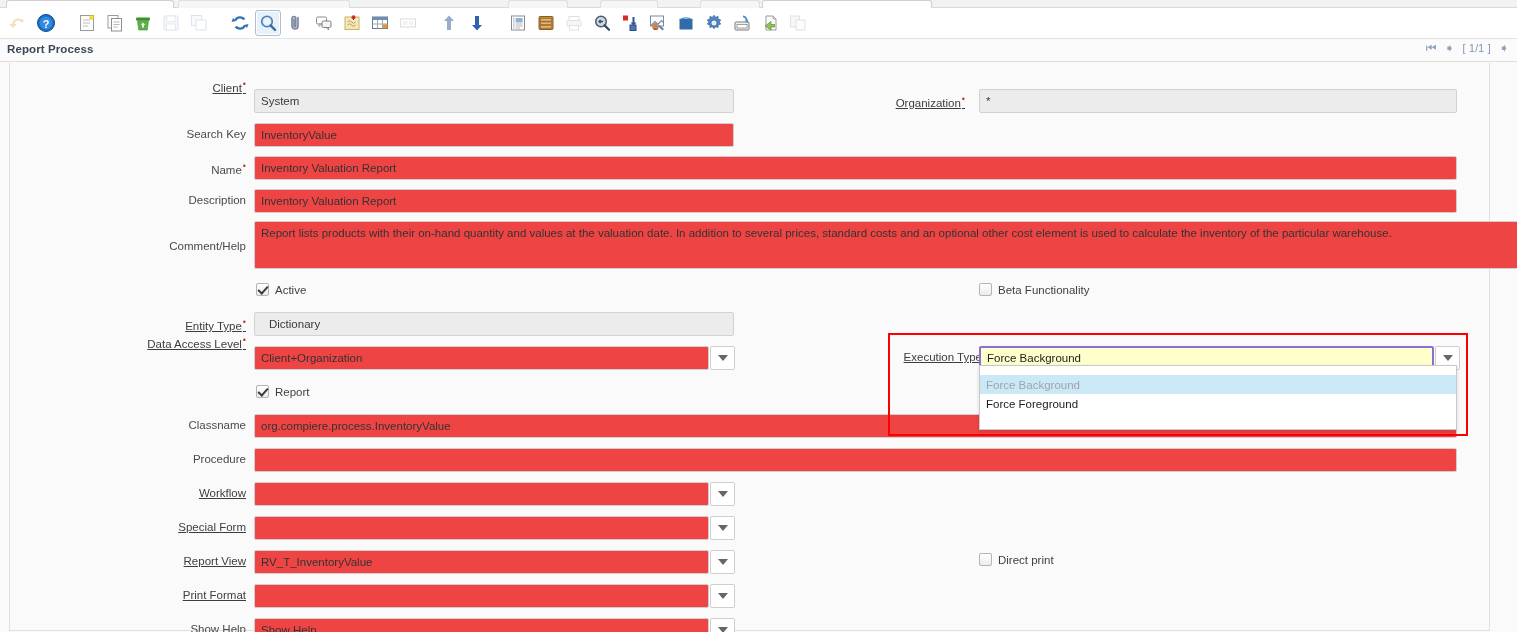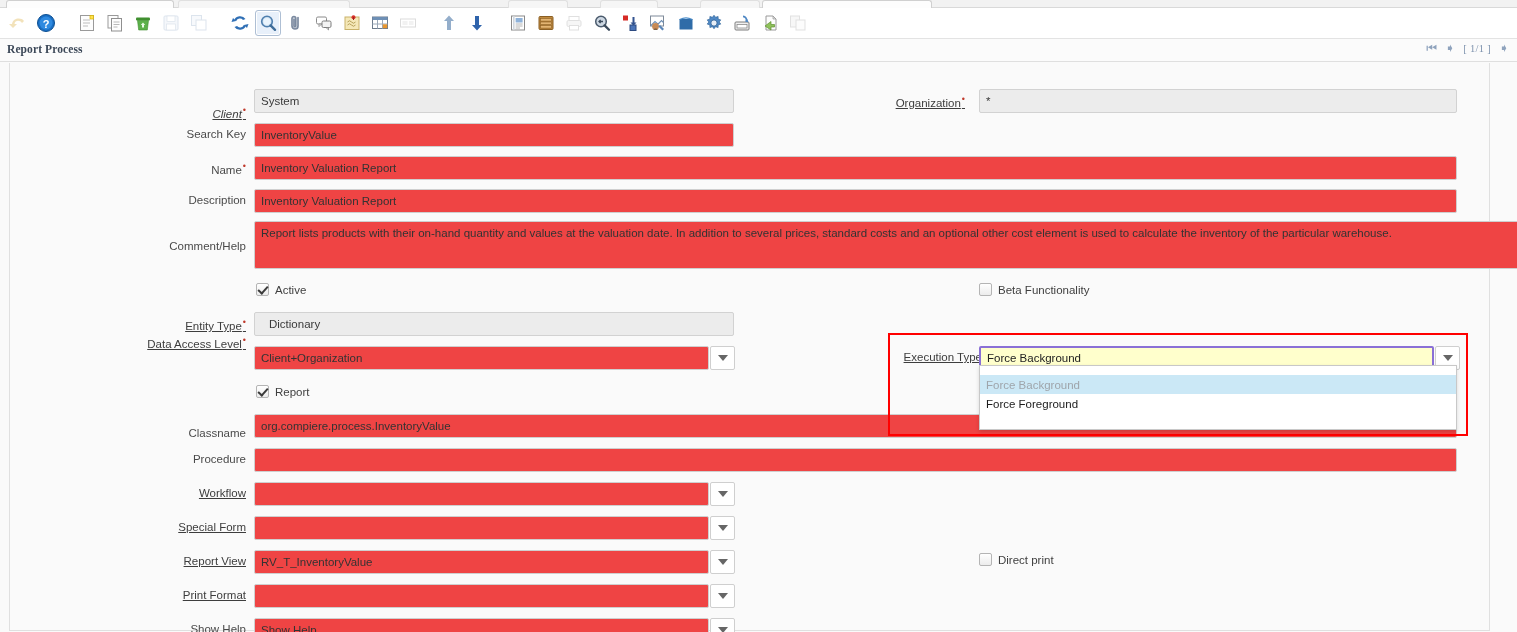--- a/index.html
+++ b/index.html
@@ -37,21 +37,21 @@
     position:relative; cursor:pointer; flex:0 0 auto;
   }
   .tbtn.sel { border:1px solid #aebfd4; background:#e8f0fa;
               box-shadow: inset 0 0 0 1px #ffffff; }
   .tbtn.dis { opacity:.30; cursor:default; }
   .tsep { width:13px; flex:0 0 auto; }
 
   
   .titlebar {
     position:absolute; left:0; top:39px; width:1517px; height:23px;
-    background:#fbfbfb; border-bottom:1px solid #dfdfdf;font-family:Liberation Serif, serif;
+    background:#fbfbfb; border-bottom:1px solid #dfdfdf;
   }
   .titlebar .ttl {
     position:absolute; left:7px; top:4px;
     font-size:11.5px; font-weight:bold; color:#3c4858; letter-spacing:.1px;
   }
   .nav {
     position:absolute; right:8px; top:3px;
     display:flex; align-items:center; gap:8px;
     font-size:10.5px; color:#8fa3bd;
   }
@@ -393,21 +393,21 @@
       <span class="nbtn">⏮</span>
       <span class="nbtn">➧</span>
       <span class="pg">[ 1/1 ]</span>
       <span class="nbtn">➧</span>
     </div>
   </div>
 
   <div class="canvas">
     <div class="panel">
 
-      <div class="lbl link" style="left:160px;top:42px;width:76px;font-style:italic;">
+      <div class="lbl link" style="left:160px;top:16px;width:76px;">
         <span>Client</span><span class="req">•</span>
       </div>
       <div class="fld ro" style="left:244px;top:26px;width:480px;">System</div>
 
       <div class="lbl link" style="left:830px;top:31px;width:125px;">
         <span>Organization</span><span class="req">•</span>
       </div>
       <div class="fld ro" style="left:969px;top:26px;width:478px;">*</div>
 
       <div class="lbl" style="left:150px;top:65px;width:86px;">Search Key</div>
@@ -459,21 +459,21 @@
         <div class="ddopt">Force Foreground</div>
         <div style="height:16px;"></div>
       </div>
       <div class="hl" style="left:878px;top:270px;width:580px;height:103px;"></div>
 
       <div class="cbwrap" style="left:246px;top:322px;">
         <span class="cb on"></span>
         <span class="cbl">Report</span>
       </div>
 
-      <div class="lbl" style="left:146px;top:356px;width:90px;margin-top:8px;">Classname</div>
+      <div class="lbl" style="left:146px;top:356px;width:90px;">Classname</div>
       <div class="fld" style="left:244px;top:351px;width:1203px;">org.compiere.process.InventoryValue</div>
 
       <div class="lbl" style="left:146px;top:390px;width:90px;">Procedure</div>
       <div class="fld" style="left:244px;top:385px;width:1203px;"></div>
 
       <div class="lbl link" style="left:156px;top:424px;width:80px;">Workflow</div>
       <div class="fld" style="left:244px;top:419px;width:455px;"></div>
       <div class="ddbtn" style="left:700px;top:419px;">
         <span class="caret"></span>
       </div>

